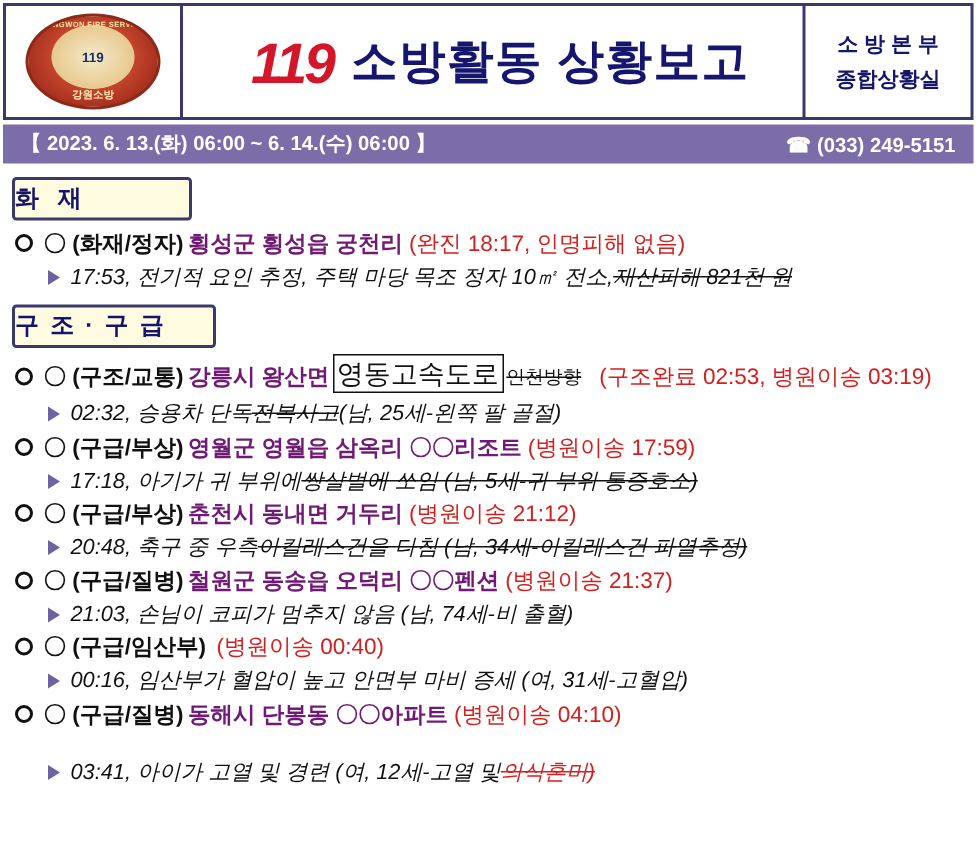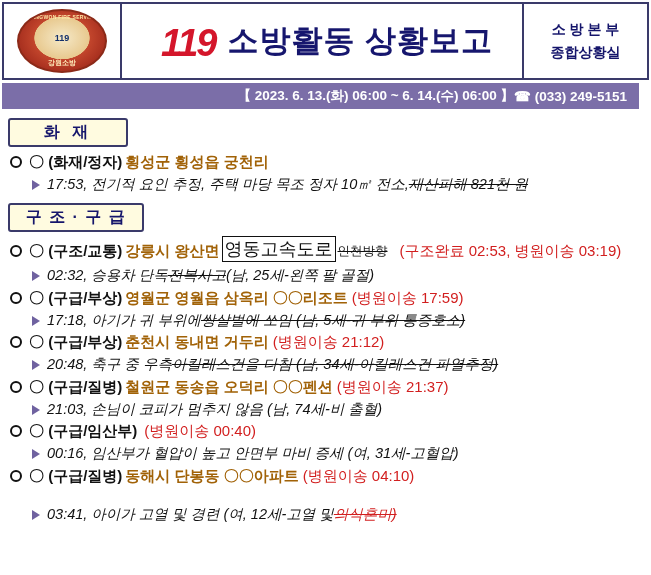--- a/index.html
+++ b/index.html
@@ -100,58 +100,58 @@
     position: relative;
     top: 2px;
   }
   .title-main {
     font-size: 31px;
     font-weight: bold;
     color: #16166e;
     letter-spacing: 1px;
   }
   .header-right {
-    width: 125px;
+    width: 112px;
     border-left: 2px solid #3a3a6a;
     box-sizing: border-box;
     display: flex;
     flex-direction: column;
     align-items: center;
     justify-content: center;
     gap: 5px;
     font-size: 14px;
     font-weight: bold;
     color: #15156b;
   }
 
   
   .subbar {
-    margin: 3px 12px 0 2px;
+    margin: 3px 2px 0 2px;
     height: 26px;
     background: #7b6ea8;
     color: #ffffff;
     display: flex;
     align-items: center;
-    justify-content: flex-end;
+    justify-content: space-between;
     padding: 0 12px;
     box-sizing: border-box;
     font-size: 13.5px;
     font-weight: bold;
+    gap: 24px;
   }
   .subbar .phone {
     letter-spacing: 0px;
   }
 
   
   .section-chip {
     display: inline-block;
     margin: 9px 0 2px 8px;
     padding: 2px 0;
     width: 120px;
-    text-align: center;
     background: #fffbe0;
     border: 2px solid #3a3a6a;
     border-radius: 3px;
     color: #15156b;
     font-size: 16px;
     font-weight: bold;
     letter-spacing: 4px;
     box-sizing: border-box;
   }
   .section-chip.wide {
@@ -183,21 +183,21 @@
     top: 1px;
     flex: none;
   }
   .cat {
     font-weight: bold;
     color: #111;
     margin-right: 3px;
   }
   .place {
     font-weight: bold;
-    color: #a16207;
+    color: #701a75;
   }
   .note-red {
     color: #d21f1f;
     margin-left: 4px;
   }
   .hl-box {
     border: 1px solid #111;
     padding: 0 2px;
     font-size: 18px;
     margin: 0 2px;
@@ -275,20 +275,21 @@
   </div>
 
   
   <div class="section-chip">화 재</div>
 
   <div class="entry">
     <div class="entry-main">
       <span class="bullet-o"></span>
       <span class="cat">〇 (화재/정자)</span>
       <span class="place">횡성군 횡성읍 궁천리</span>
+      <span class="note-red">(완진 18:17, 인명피해 없음)</span>
     </div>
     <div class="entry-sub">
       <span class="tri"></span>
       <span>17:53, 전기적 요인 추정, 주택 마당 목조 정자 10㎡ 전소, </span>
       <span class="strike">재산피해 821천 원</span>
     </div>
   </div>
 
   
   <div class="section-chip wide">구 조 · 구 급</div>

